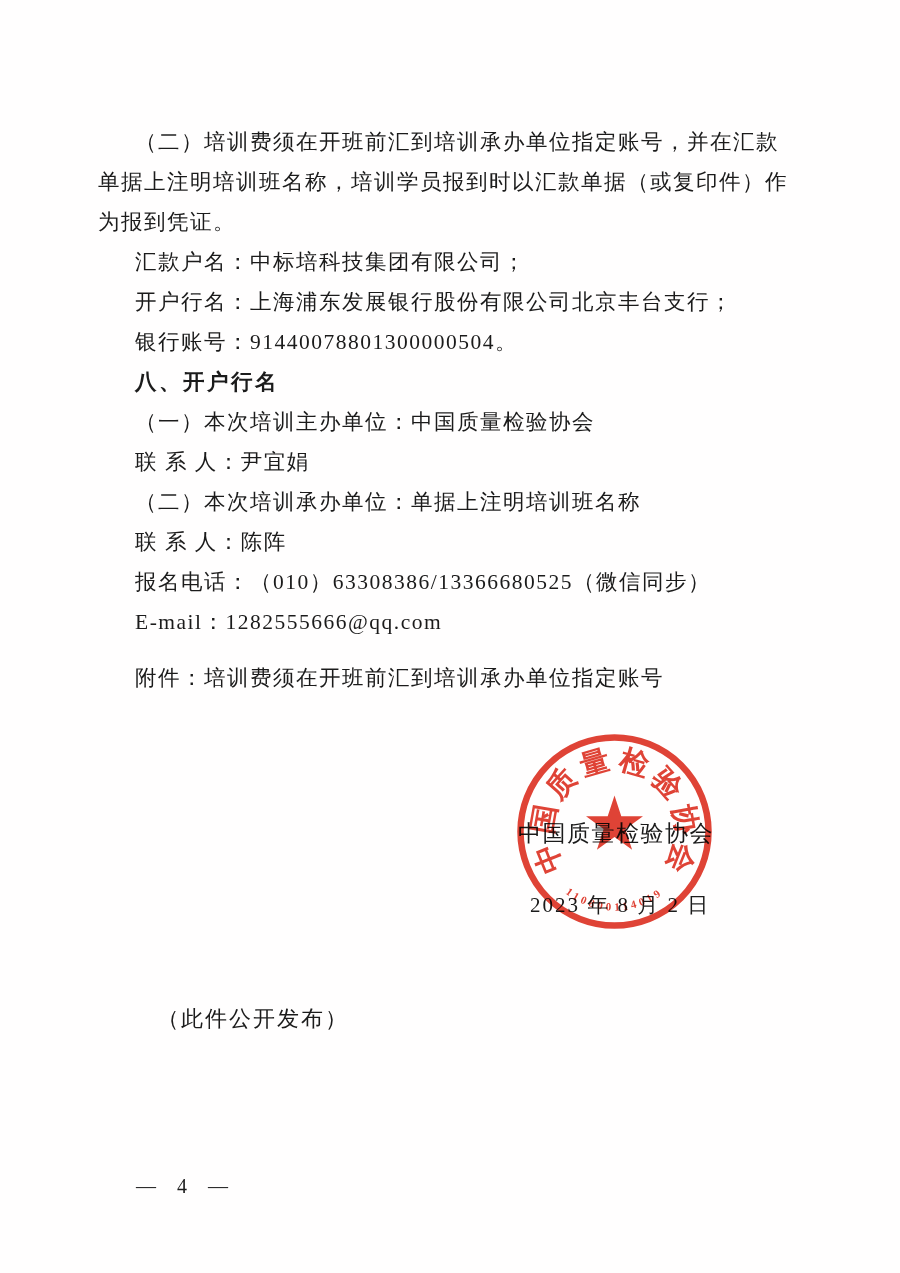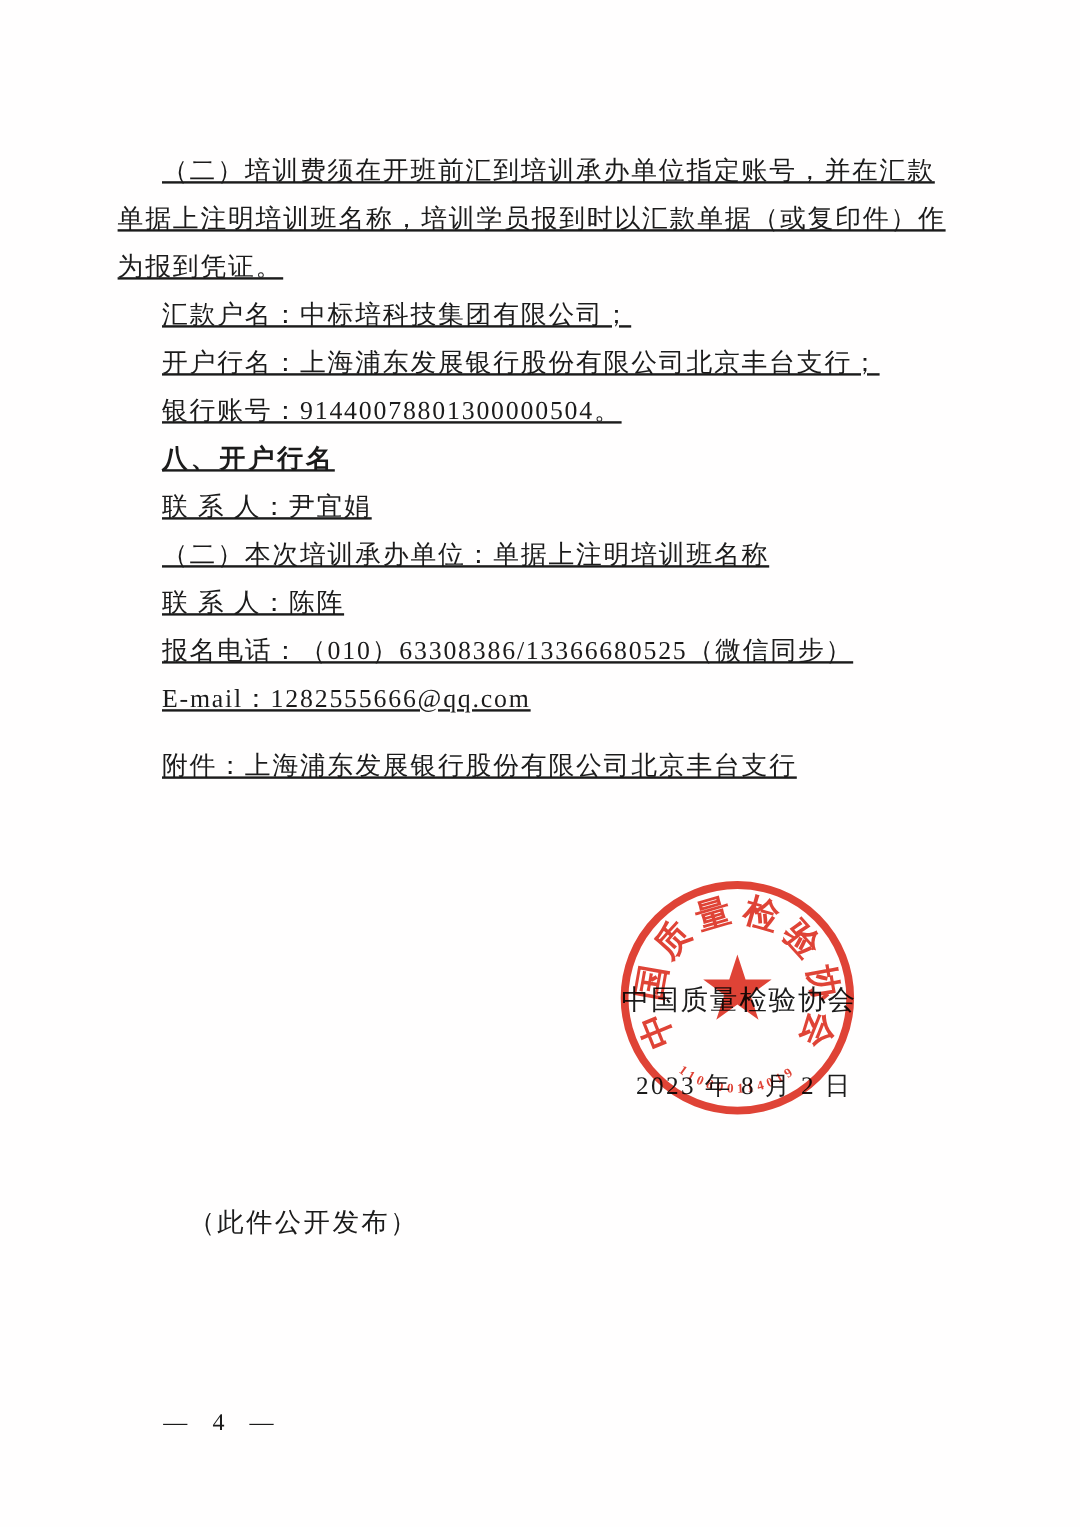--- a/index.html
+++ b/index.html
@@ -11,21 +11,20 @@
     overflow: hidden;
     font-family: "Liberation Serif", "DejaVu Serif", serif;
     color: #1b1b1b;
   }
   .doc {
     position: absolute;
     left: 98px;
     top: 122px;
     width: 706px;
     z-index: 1;
-    text-decoration: underline;
   }
   .line {
     font-size: 21.5px;
     line-height: 40px;
     height: 40px;
     letter-spacing: 1.5px;
     white-space: pre;
   }
   .indent { padding-left: 37px; }
   .heading {
@@ -98,26 +97,27 @@
 <div class="page">
 
   <div class="doc">
     <div class="line indent">（二）培训费须在开班前汇到培训承办单位指定账号，并在汇款</div>
     <div class="line">单据上注明培训班名称，培训学员报到时以汇款单据（或复印件）作</div>
     <div class="line">为报到凭证。</div>
     <div class="line indent">汇款户名：中标培科技集团有限公司；</div>
     <div class="line indent">开户行名：上海浦东发展银行股份有限公司北京丰台支行；</div>
     <div class="line indent">银行账号：91440078801300000504。</div>
     <div class="line indent heading">八、开户行名</div>
+    <div class="line indent">（一）本次培训主办单位：中国质量检验协会</div>
     <div class="line indent">联 系 人：尹宜娟</div>
     <div class="line indent">（二）本次培训承办单位：单据上注明培训班名称</div>
     <div class="line indent">联 系 人：陈阵</div>
     <div class="line indent">报名电话：（010）63308386/13366680525（微信同步）</div>
     <div class="line indent">E-mail：1282555666@qq.com</div>
-    <div class="line indent attachment">附件：上海浦东发展银行股份有限公司北京丰台支行</div>
+    <div class="line indent attachment">附件：培训费须在开班前汇到培训承办单位指定账号</div>
   </div>
 
   <div class="issuer-name">中国质量检验协会</div>
   <div class="issue-date">2023 年 8 月 2 日</div>
 
   <svg class="seal" viewBox="-101.5 -101.5 203 203" xmlns="http://www.w3.org/2000/svg">
     <circle cx="0" cy="0" r="94" fill="none" stroke="#dd3426" stroke-width="6.5"></circle>
     <polygon transform="translate(0,-6)" fill="#dd3426" points="0,-30 6.8,-9.3 28.5,-9.3 10.9,3.6 17.6,24.3 0,11.5 -17.6,24.3 -10.9,3.6 -28.5,-9.3 -6.8,-9.3"></polygon>
     <g fill="#dd3426">
       <text class="ring-char" transform="rotate(-112) translate(0,-72)" text-anchor="middle" dominant-baseline="central">中</text>

